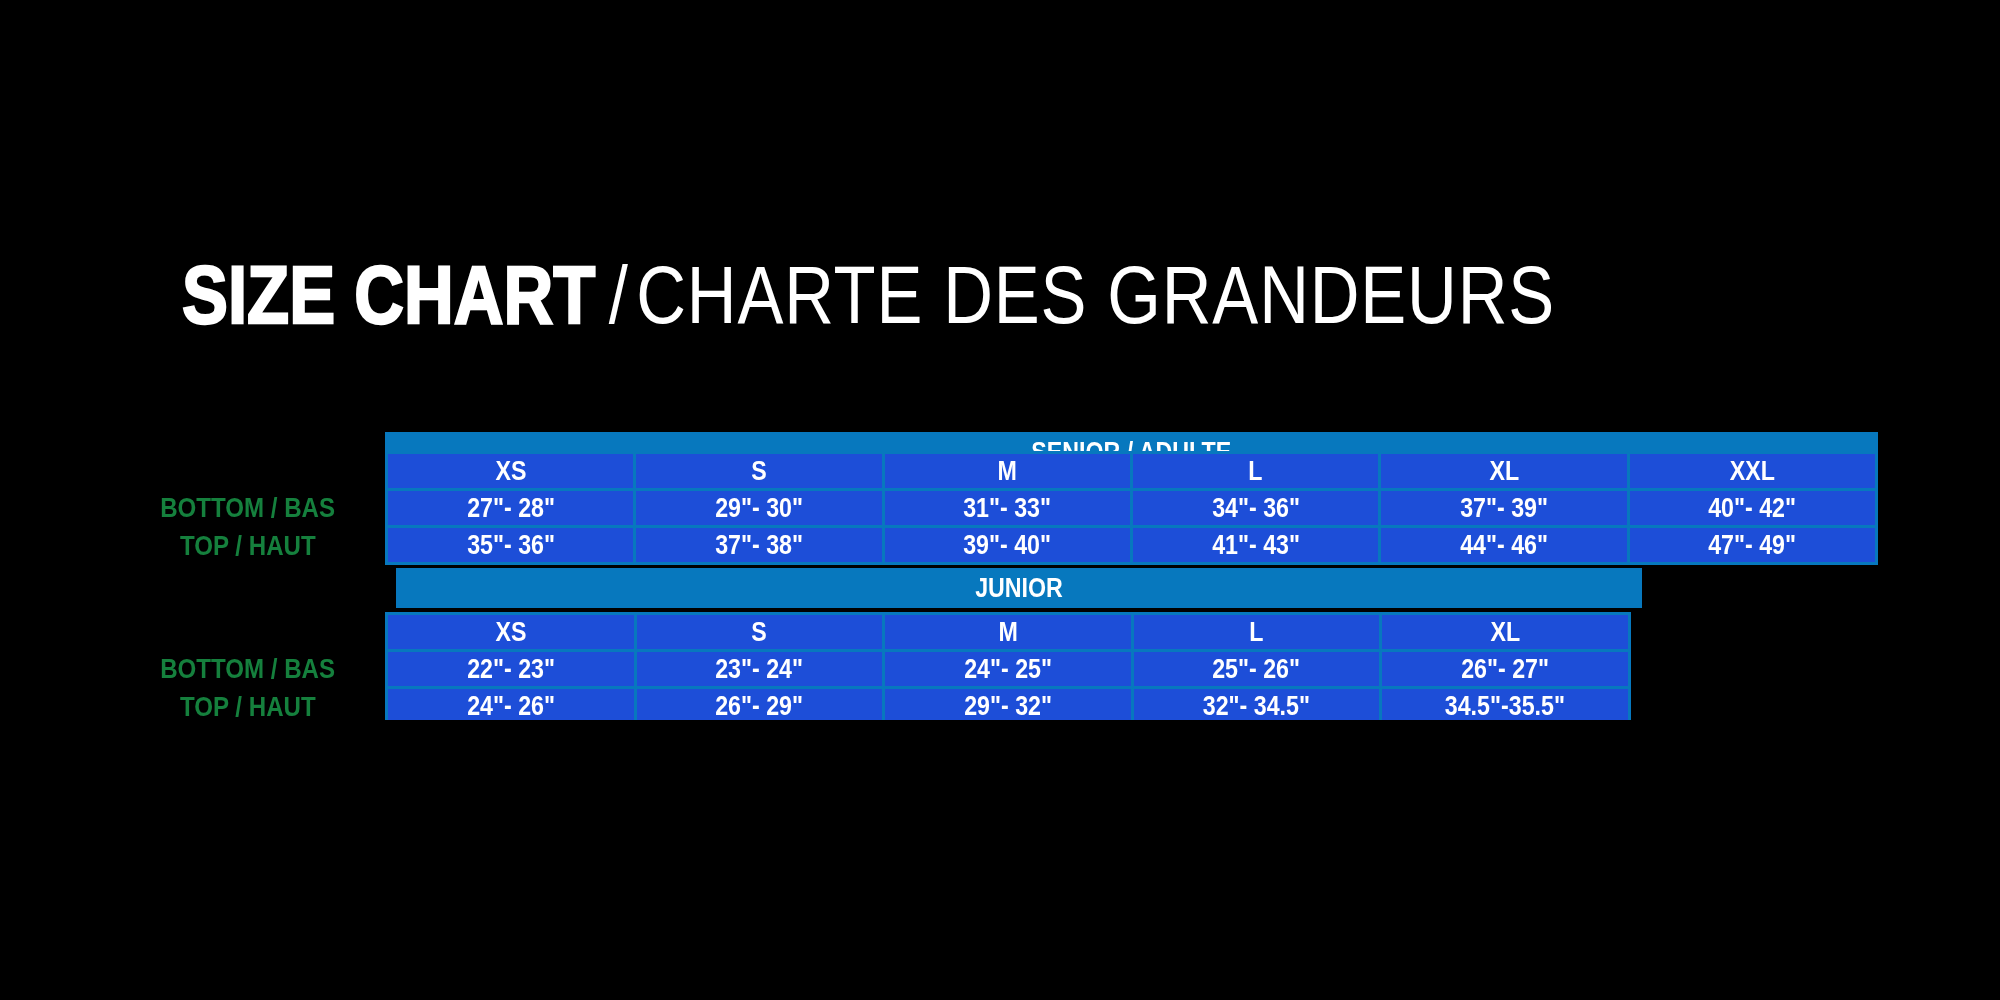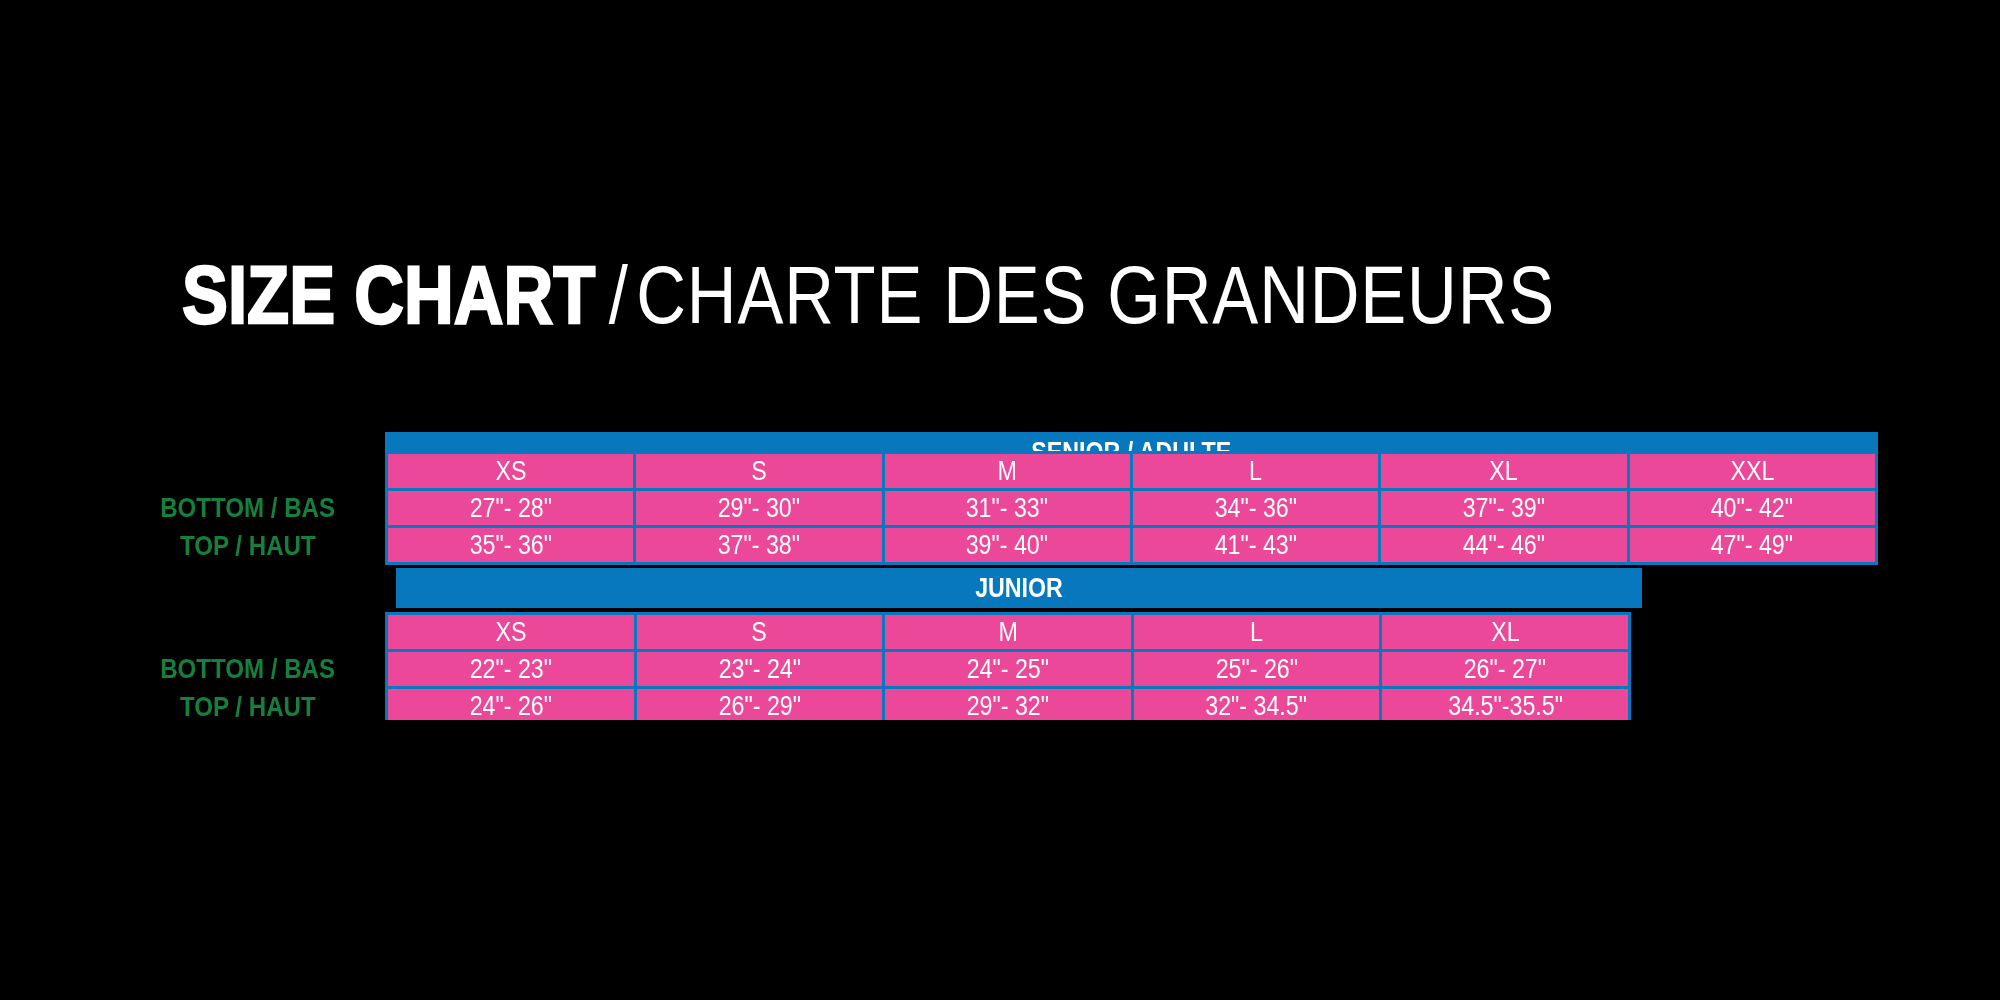--- a/index.html
+++ b/index.html
@@ -62,27 +62,27 @@
   
   table.size-table {
     position: absolute;
     border-collapse: collapse;
     table-layout: fixed;
   }
   #senior-table { left: 385px; top: 451px; width: 1493px; }
   #junior-table { left: 385px; top: 612px; width: 1246px; }
   table.size-table td {
     border: 3px solid #0778be;
-    background: #ec4899;
+    background: #1d4ed8;
     height: 34px;
     padding: 0;
     text-align: center;
     vertical-align: middle;
     color: #ffffff;
-    font-weight: 400;
+    font-weight: 700;
     font-size: 27px;
     overflow: hidden;
   }
 
   
   .cond {
     display: inline-block;
     transform: scaleX(0.86);
     white-space: nowrap;
   }

